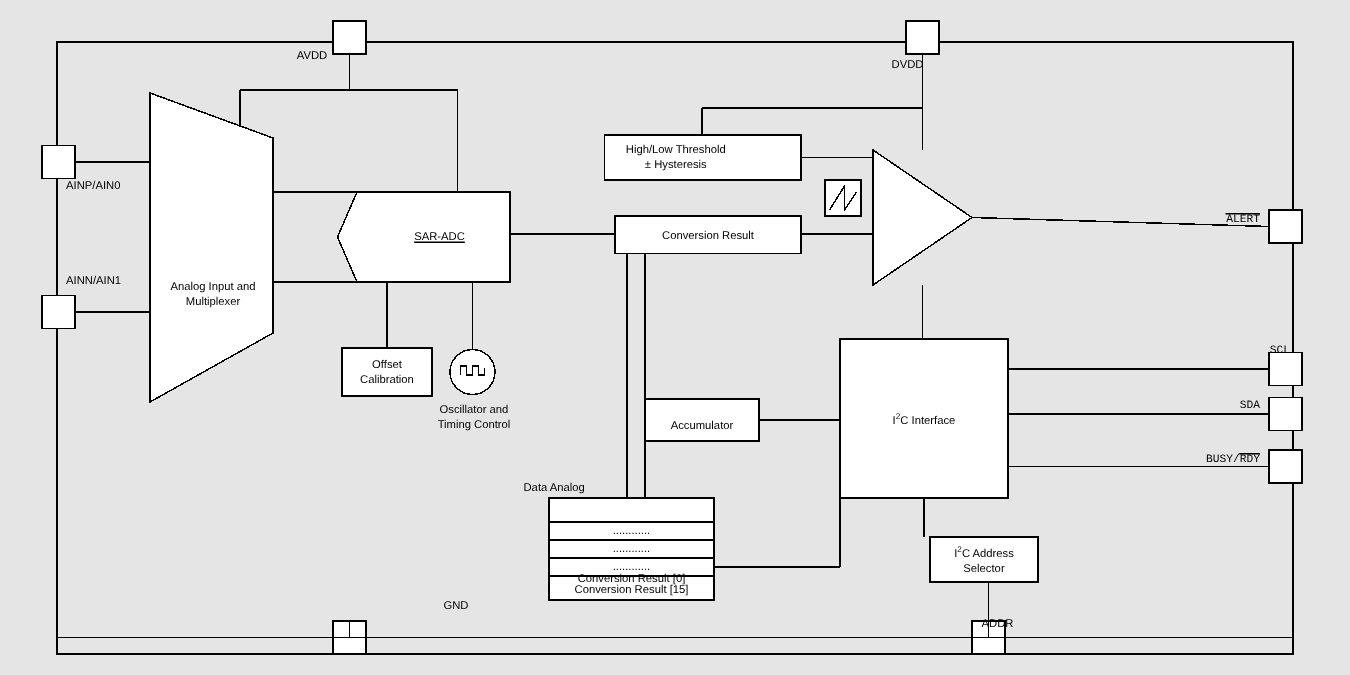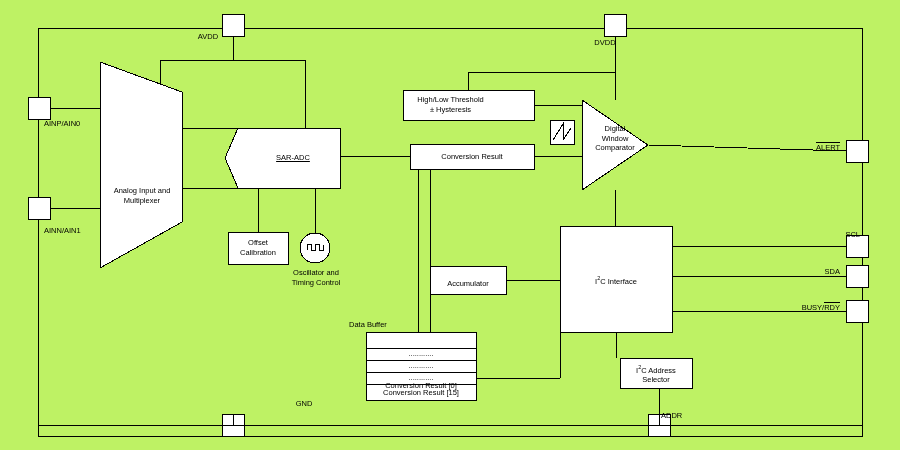--- a/index.html
+++ b/index.html
@@ -4,42 +4,42 @@
 <style>
   html, body {
     margin: 0;
     padding: 0;
     background: #ffffff;
   }
   #root {
     position: relative;
     width: 900px;
     height: 450px;
-    background: #bef264;
+    background: #e5e5e5;
     font-family: "Liberation Sans", sans-serif;
     color: #000000;
     overflow: hidden;
   }
   svg.layer {
     position: absolute;
     left: 0;
     top: 0;
     width: 900px;
     height: 450px;
   }
   .lbl {
     position: absolute;
     font-size: 7.5px;
     line-height: 9.5px;
     color: #000;
     text-align: center;
     white-space: pre-line;
   }
   .lbl.left { text-align: left; }
-  .lbl.right { text-align: right; }
+  .lbl.right { text-align: right; font-family: Liberation Mono, monospace; }
   .sup { font-size: 5.5px; vertical-align: super; }
   .ovl { border-top: 1px solid #000; display: inline-block; line-height: 9px; }
 </style>
 </head>
 <body>
 
 <div id="root">
 
   <svg class="layer" viewBox="0 0 900 450">
     <g fill="none" stroke="#000" stroke-width="1" shape-rendering="crispEdges">
@@ -135,51 +135,48 @@
       <line x1="233" y1="414" x2="233" y2="425"></line>
       <line x1="38" y1="425" x2="862" y2="425"></line>
       <line x1="659" y1="414" x2="659" y2="425"></line>
 
     </g>
   </svg>
 
   <div class="lbl" style="left:178px;top:32px;width:60px;">AVDD</div>
   <div class="lbl" style="left:575px;top:38px;width:60px;">DVDD</div>
   <div class="lbl left" style="left:44px;top:119px;width:70px;">AINP/AIN0</div>
-  <div class="lbl left" style="left:44px;top:182px;width:70px;margin-top:44px;">AINN/AIN1</div>
+  <div class="lbl left" style="left:44px;top:182px;width:70px;">AINN/AIN1</div>
 
   <div class="lbl" style="left:286px;top:399px;width:36px;">GND</div>
-  <div class="lbl left" style="left:661px;top:411px;width:44px;">ADDR</div>
+  <div class="lbl left" style="left:643px;top:411px;width:44px;text-align:center;">ADDR</div>
 
   <div class="lbl right" style="left:760px;top:142px;width:80px;"><span class="ovl">ALERT</span></div>
   <div class="lbl right" style="left:780px;top:230px;width:80px;">SCL</div>
   <div class="lbl right" style="left:760px;top:267px;width:80px;">SDA</div>
   <div class="lbl right" style="left:740px;top:302px;width:100px;"><span>BUSY/</span><span class="ovl">RDY</span></div>
 
   <div class="lbl" style="left:104px;top:146px;width:76px;margin-top:40px;">Analog Input and
 Multiplexer</div>
   <div class="lbl" style="left:250px;top:153px;width:86px;text-decoration:underline;">SAR-ADC</div>
   <div class="lbl" style="left:230px;top:238px;width:56px;">Offset
 Calibration</div>
   <div class="lbl" style="left:274px;top:268px;width:84px;">Oscillator and
 Timing Control</div>
   <div class="lbl" style="left:388px;top:95px;width:125px;">High/Low Threshold
 ± Hysteresis</div>
   <div class="lbl" style="left:412px;top:152px;width:120px;">Conversion Result</div>
-  <div class="lbl" style="left:586px;top:124px;width:58px;">Digital
-Window
-Comparator</div>
   <div class="lbl" style="left:432px;top:279px;width:72px;">Accumulator</div>
 
   <div class="lbl" style="left:564px;top:274px;width:104px;"><span>I</span><span class="sup">2</span><span>C Interface</span></div>
 
   <div class="lbl" style="left:622px;top:363px;width:68px;"><span>I</span><span class="sup">2</span><span>C Address
 Selector</span></div>
 
-  <div class="lbl left" style="left:349px;top:320px;width:80px;">Data Buffer</div>
+  <div class="lbl left" style="left:349px;top:320px;width:80px;">Data Analog</div>
 
   <div class="lbl" style="left:367px;top:336px;width:108px;margin-top:45px;">Conversion Result [0]</div>
   <div class="lbl" style="left:367px;top:349px;width:108px;">............</div>
   <div class="lbl" style="left:367px;top:361px;width:108px;">............</div>
   <div class="lbl" style="left:367px;top:373px;width:108px;">............</div>
   <div class="lbl" style="left:367px;top:388px;width:108px;">Conversion Result [15]</div>
 
 </div>
 
 </body></html>

